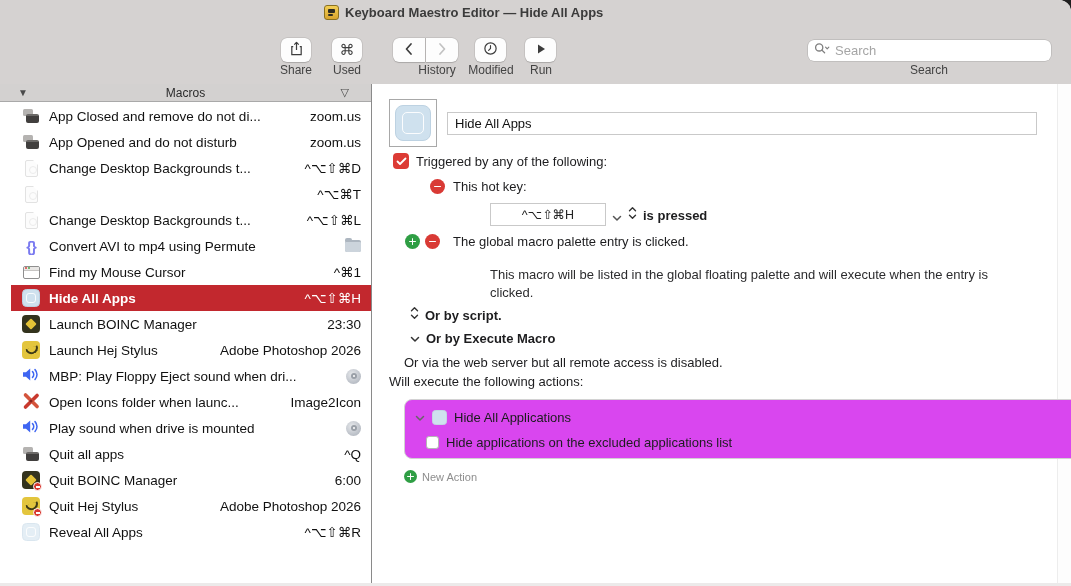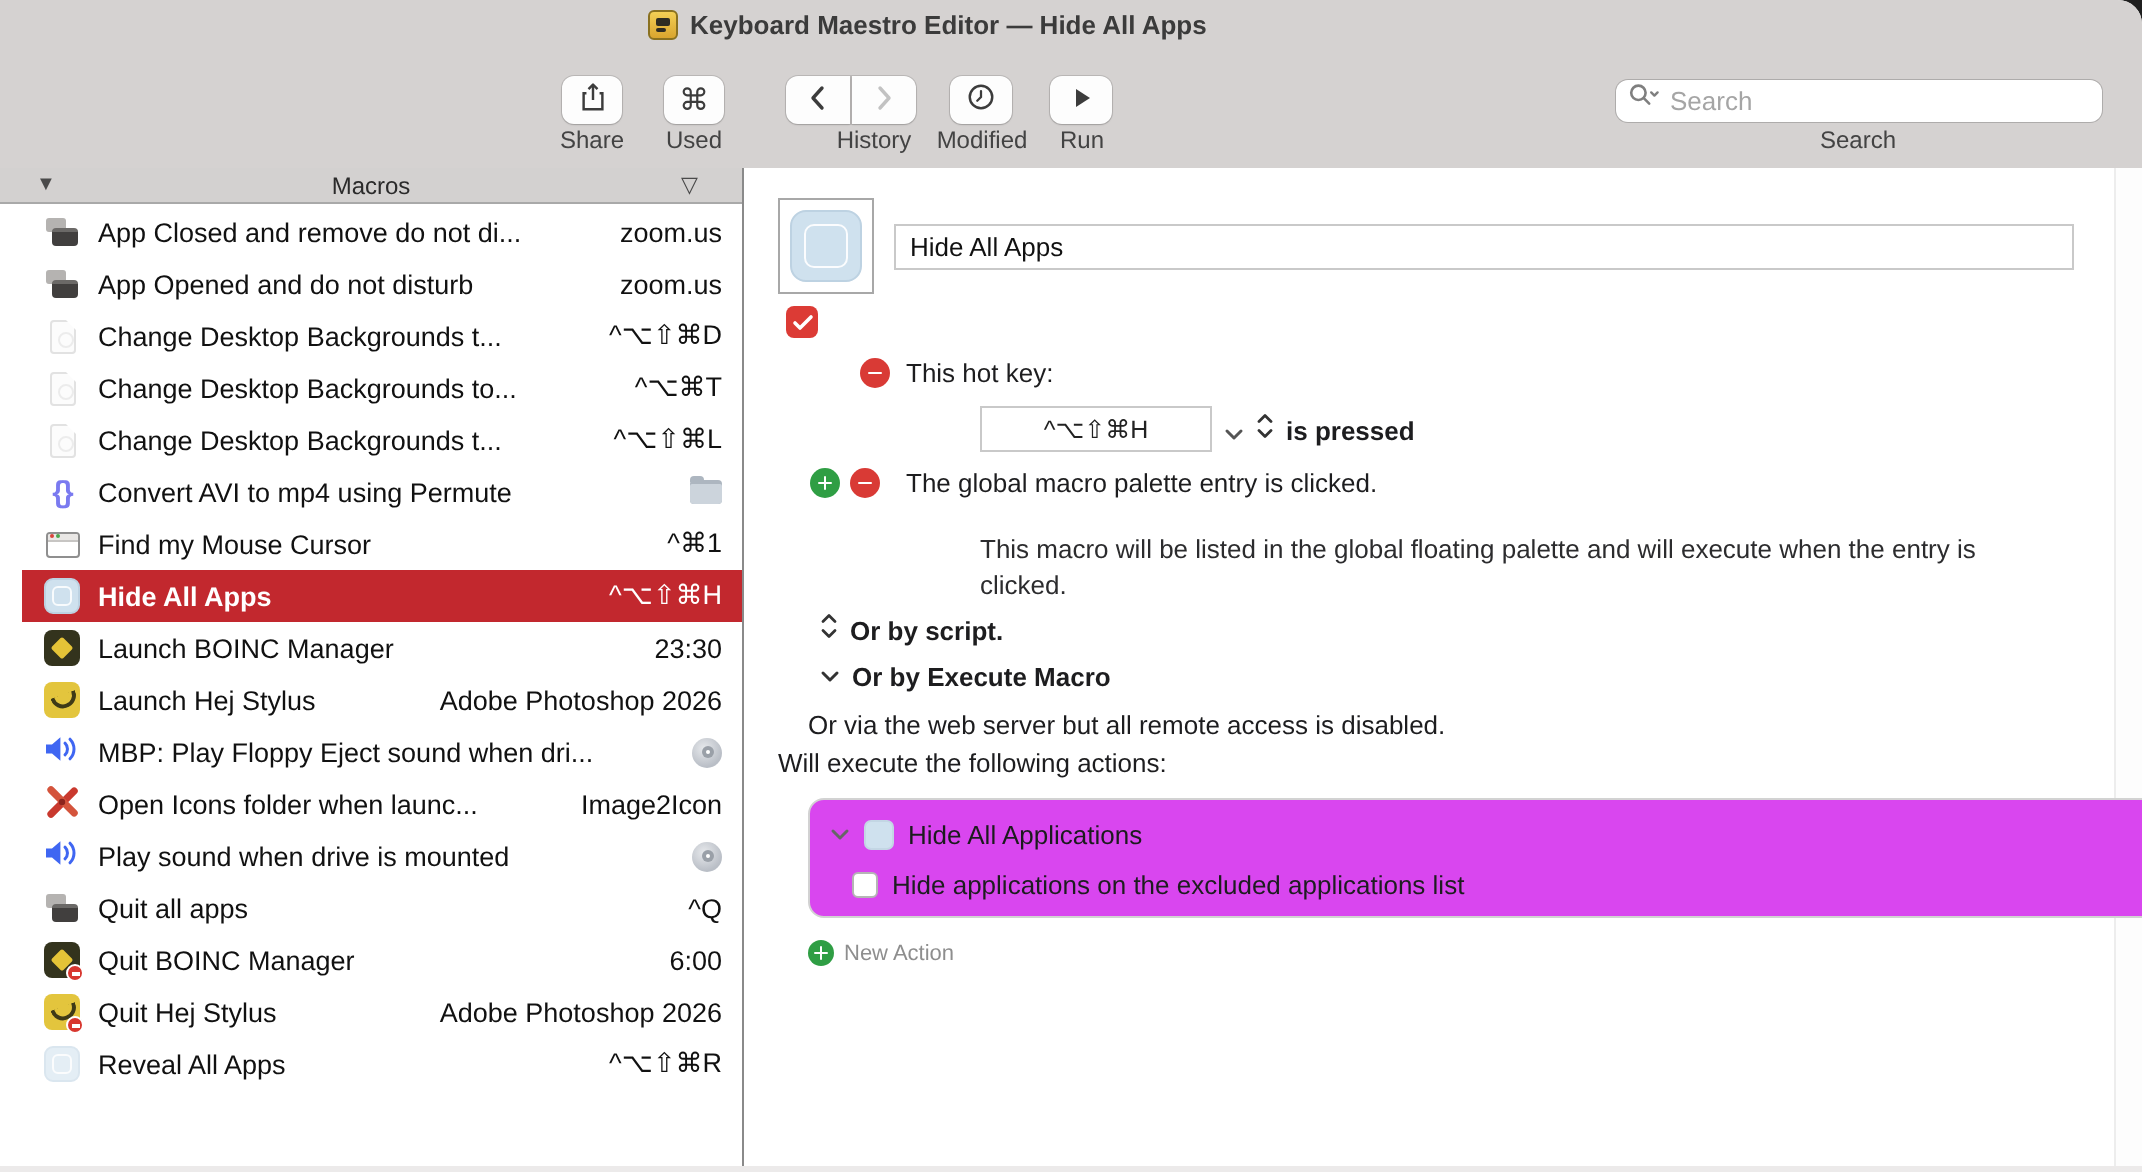--- a/index.html
+++ b/index.html
@@ -236,21 +236,20 @@
           <span class="row-name">Change Desktop Backgrounds t...</span>
           <span class="row-spacer"></span>
           <span class="row-detail">
             <span class="row-detail-text">^⌥⇧⌘D</span>
           </span>
         </div>
         <div class="macro-row">
           <span class="row-icon">
             <span class="ic-doc"></span>
           </span>
-          <span class="row-name">Change Desktop Backgrounds to...</span>
           <span class="row-spacer"></span>
           <span class="row-detail">
             <span class="row-detail-text">^⌥⌘T</span>
           </span>
         </div>
         <div class="macro-row">
           <span class="row-icon">
             <span class="ic-doc"></span>
           </span>
           <span class="row-name">Change Desktop Backgrounds t...</span>
@@ -414,20 +413,21 @@
       <div class="big-blue"></div>
     </div>
     <input class="abs name-field" value="Hide All Apps" style="">
 
     <div class="abs row-line" style="left:21px;top:69px;gap:7px;">
       <span class="chk-red">
         <svg width="11" height="9" viewBox="0 0 11 9">
             <path d="M1.5 4.5 4 7 9.5 1.5" fill="none" stroke="#fff" stroke-width="1.8" stroke-linecap="round" stroke-linejoin="round"></path>
           </svg>
       </span>
+      <span class="txt">Triggered by any of the following:</span>
     </div>
 
     <div class="abs row-line" style="left:58px;top:95px;gap:8px;">
       <span class="circle-btn circle-minus">
           <span class="bar"></span>
         </span>
       <span class="txt">This hot key:</span>
     </div>
 
     <div class="abs hotkey-field">^⌥⇧⌘H</div>

